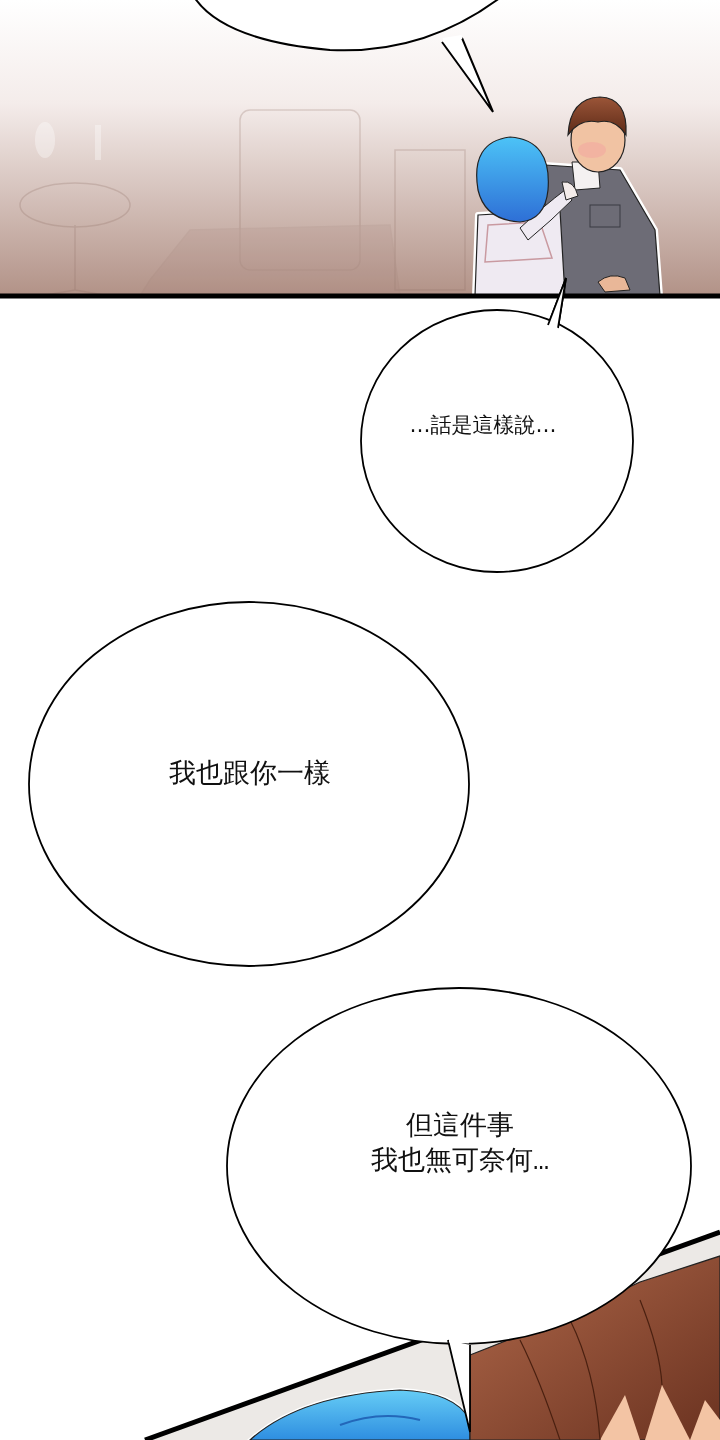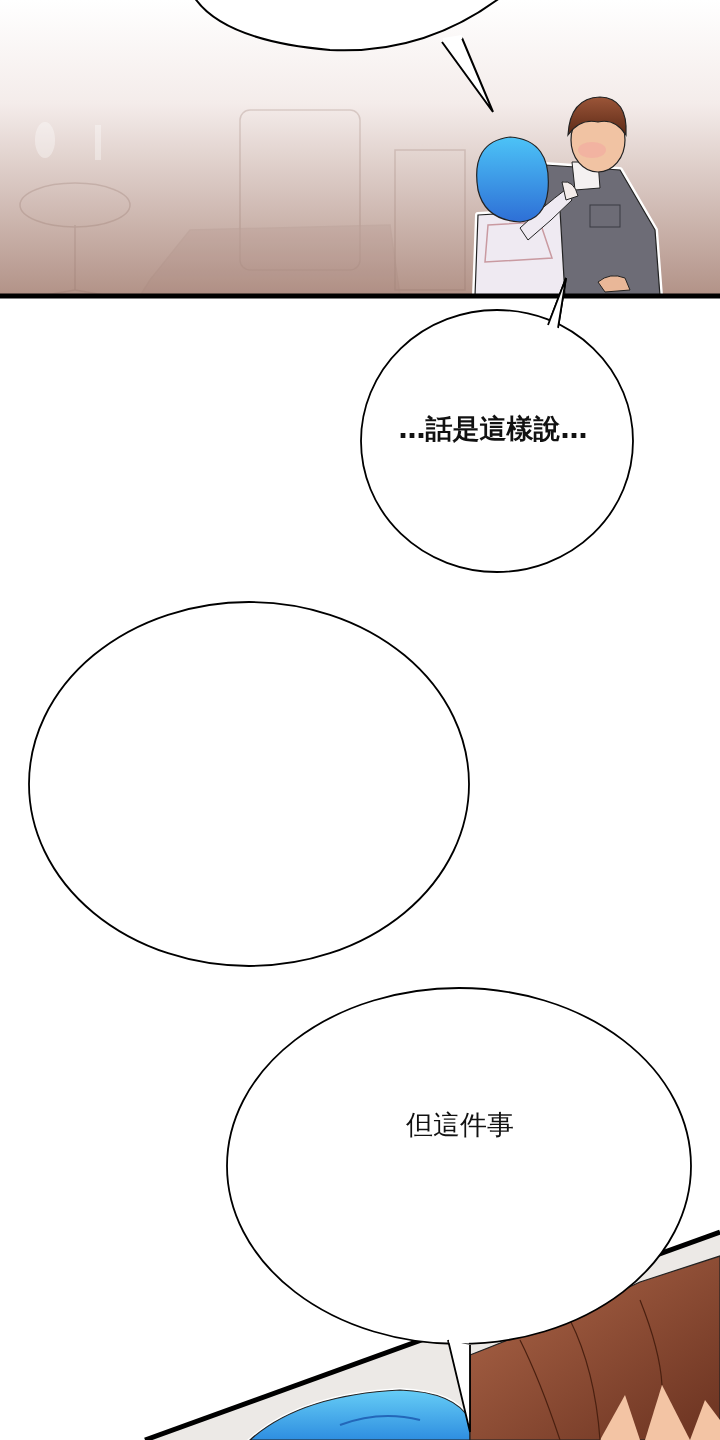--- a/index.html
+++ b/index.html
@@ -7,21 +7,21 @@
     .layer { position: absolute; left: 0; top: 0; width: 720px; height: 1440px; }
     .bubble-text {
       position: absolute;
       text-align: center;
       color: #111;
       font-family: "DejaVu Sans", sans-serif;
       line-height: 1.28;
       white-space: nowrap;
     }
     .bubble-text div { display: block; }
-    #t1 { left: 364px; top: 412px; width: 258px; font-size: 27px; font-weight: bold; }
+    #t1 { left: 354px; top: 412px; width: 258px; font-size: 21px; }
     #t2 { left: 30px; top: 755px; width: 440px; font-size: 27px; line-height: 1.35; }
     #t3 { left: 230px; top: 1110px; width: 460px; font-size: 27px; line-height: 1.3; font-family: Liberation Mono, monospace; }
   </style>
 </head>
 <body>
 
 <svg class="layer" width="720" height="1440" viewBox="0 0 720 1440">
   <defs>
     <linearGradient id="haze" x1="0" y1="0" x2="0" y2="1">
       <stop offset="0" stop-color="#ffffff"></stop>
@@ -121,17 +121,19 @@
   <ellipse cx="459" cy="1166" rx="232" ry="178" fill="#ffffff" stroke="#000" stroke-width="1.8"></ellipse>
   <path d="M448 1340 L470 1432 L470 1345" fill="#ffffff" stroke="#000" stroke-width="1.8"></path>
   <path d="M449 1340 L469 1341" stroke="#ffffff" stroke-width="5"></path>
 </svg>
 
 <div class="bubble-text" id="t1">
   <div>…話是這樣說…</div>
 </div>
 
 <div class="bubble-text" id="t2">
+  <div>我也跟你一樣</div>
 </div>
 
 <div class="bubble-text" id="t3">
   <div>但這件事</div>
+  <div>我也無可奈何…</div>
 </div>
 
 </body></html>

